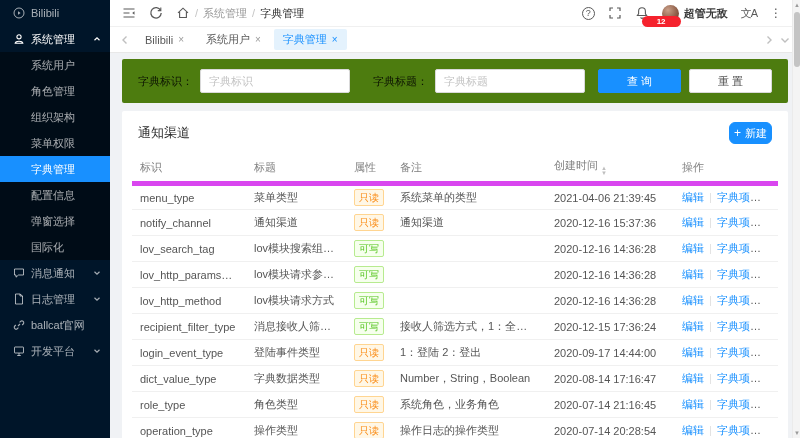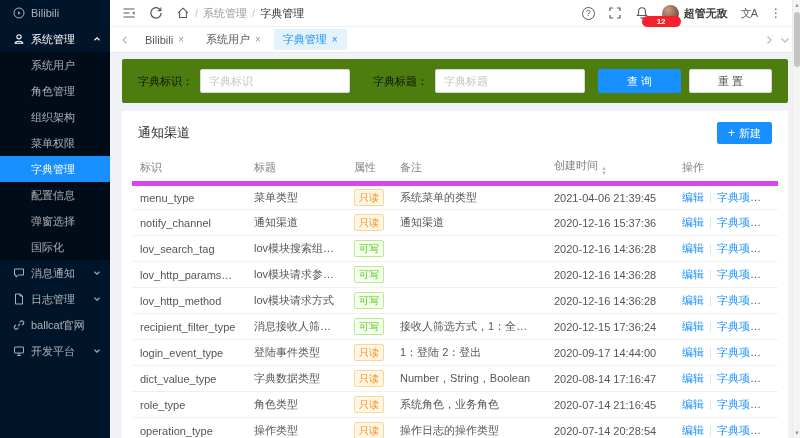--- a/index.html
+++ b/index.html
@@ -76,21 +76,21 @@
   .search-actions { margin-left:auto; display:flex; gap:8px; }
   .btn { height:24px; padding:0 28px; font-size:11px; border-radius:2px; cursor:pointer;
     display:flex; align-items:center; border:1px solid transparent; white-space:nowrap; }
   .btn-primary { background:var(--primary,#1890ff); color:#fff; border-color:var(--primary,#1890ff); }
   .btn-default { background:#fff; color:rgba(0,0,0,.72); border-color:#d9d9d9; }
 
   .table-card { background:#fff; margin-top:8px; border-radius:2px 2px 0 0;
     padding:8px 10px 0; flex:1; min-height:0; }
   .card-head { display:flex; align-items:center; padding:3px 6px 9px; }
   .card-title { font-size:13px; color:rgba(0,0,0,.85); }
-  .btn-create { margin-left:auto; height:22px; padding:0 10px; gap:4px; }
+  .btn-create { margin-left:auto; height:22px; padding:0 4px; gap:4px;border-radius:6px; }
   .plus::before { content:"+"; font-size:12px; }
 
   table { width:100%; border-collapse:collapse; font-size:11px; table-layout:fixed; }
   th { font-weight:normal; color:#7f7f7f; text-align:left; padding:5px 8px;
     border-bottom:5px solid #d946ef; white-space:nowrap; }
   td { color:#555; padding:0 8px; height:26px; border-bottom:1px solid #f0f0f0;
     white-space:nowrap; overflow:hidden; text-overflow:ellipsis; }
   .sorter { display:inline-flex; flex-direction:column; margin-left:3px;
     vertical-align:-1px; color:#bfbfbf; }
   .sorter i { font-style:normal; font-size:6px; line-height:5px; }

